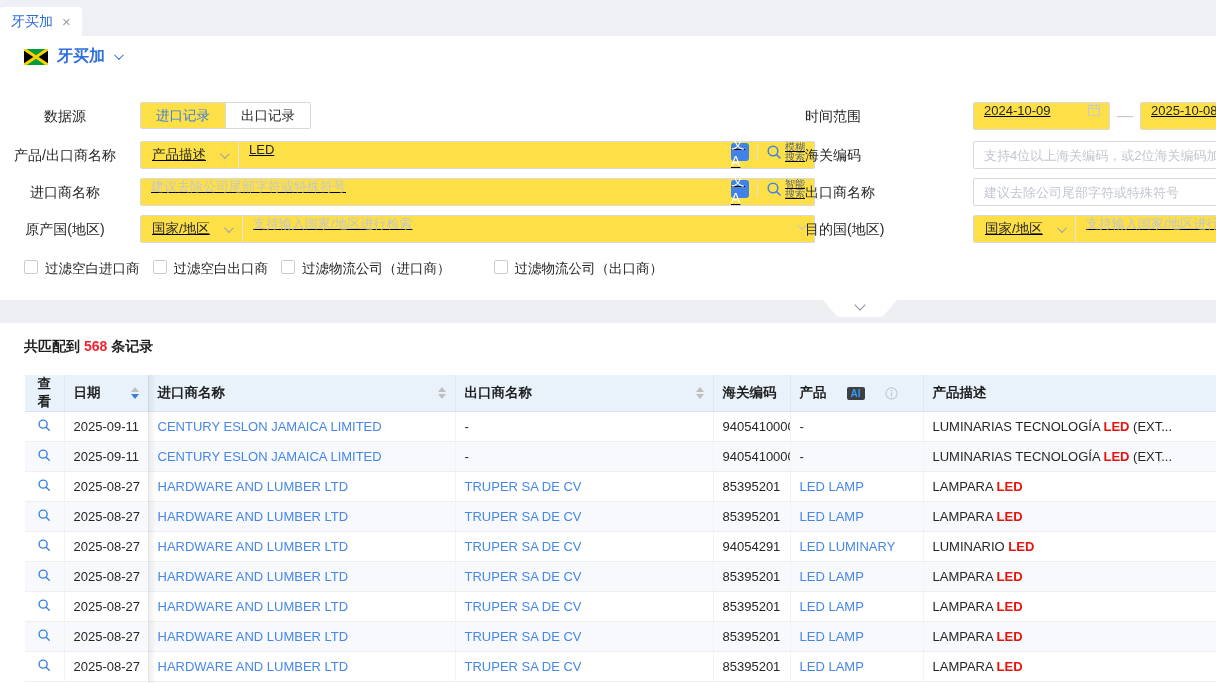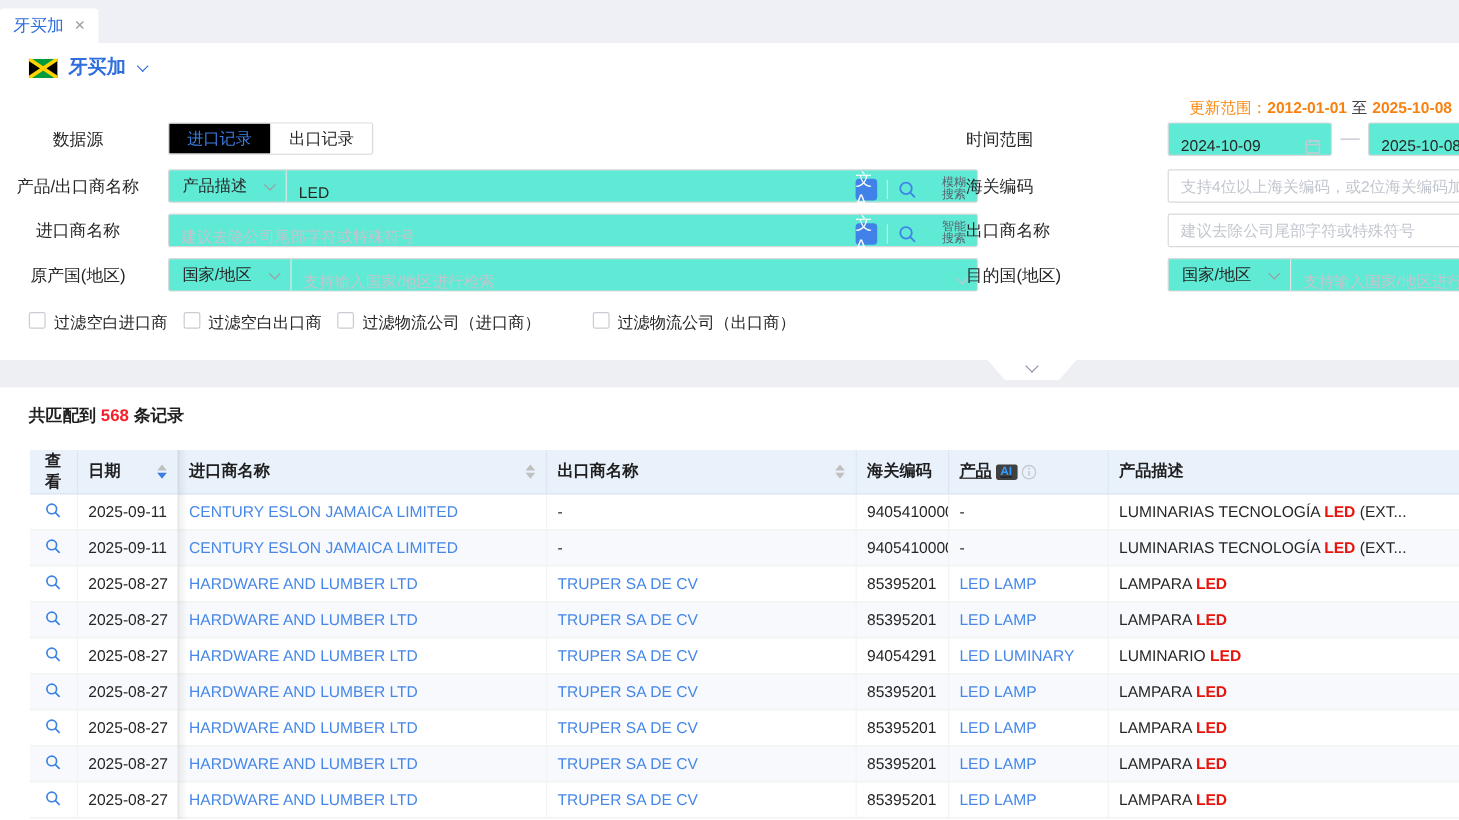--- a/index.html
+++ b/index.html
@@ -30,34 +30,34 @@
   .llabel{position:absolute; left:0; width:130px; text-align:center; font-size:14px;
     color:var(--label); line-height:28px; white-space:nowrap;}
   .lfield{position:absolute; left:140px; width:675px;}
   .rlabel{position:absolute; left:805px; width:118px; font-size:14px;
     color:var(--label); line-height:28px; white-space:nowrap;}
   .rfield{position:absolute; left:973px; display:flex; align-items:center; gap:7px;}
   .seg{display:inline-flex; height:27px; border:1px solid var(--border); border-radius:2px;
     overflow:hidden; background:#fff;}
   .seg .opt{display:flex; align-items:center; padding:0 15px; font-size:13.5px;
     color:#262626; cursor:pointer; background:#fff;}
-  .seg .opt.active{background:#000000; color:var(--accent);}
+  .seg .opt.active{background:#fde047; color:var(--accent);}
   .seg .opt + .opt{border-left:1px solid var(--border);}
-  .box{display:flex; align-items:flex-end; height:28px; border:1px solid var(--border);
-    border-radius:2px; background:#5eead4;}
+  .box{display:flex; align-items:flex-start; height:28px; border:1px solid var(--border);
+    border-radius:2px; background:#fde047;text-decoration:underline;}
   .box input{flex:1; min-width:0; border:none; outline:none; font-size:13px; color:#262626;
     padding:0 10px; background:transparent; font-family:inherit;}
   .box input::placeholder{color:var(--ph);}
   .sel{display:flex; align-items:center; gap:14px; padding:0 11px; height:100%;
     border-right:1px solid #e4e4e4; font-size:13.5px; color:#262626; cursor:pointer; white-space:nowrap;}
   .suffix{display:flex; align-items:center; gap:8px; padding-right:9px;}
   .trans{width:18px; height:18px; border-radius:3px; background:#4082e8; color:#fff;
     font-size:14px; display:flex; align-items:center; justify-content:center; cursor:pointer;}
   .vsep{width:1px; height:16px; background:#e0e0e0;}
-  .srch{display:flex; align-items:center; gap:21px; cursor:pointer;}
+  .srch{display:flex; align-items:center; gap:3px; cursor:pointer;}
   .twoline{font-size:10px; line-height:10px; color:#5a6472;}
   .twoline span{display:block;}
   .tail-chev{margin-right:10px;}
   .tail-chev .chev{border-color:#c3c7cf;}
   .plain{height:28px; border:1px solid var(--border); border-radius:2px; padding:0 10px;
     font-size:13px; color:#262626; outline:none; font-family:inherit;}
   .plain::placeholder{color:var(--ph);}
   .checks{position:absolute; top:224px; left:24px; display:flex; gap:13px; align-items:center;}
   .check{display:flex; gap:7px; font-size:13.5px; color:#262626; cursor:pointer;}
   .check:last-child{margin-left:30px;}
@@ -71,21 +71,21 @@
   
   .results{position:relative; height:340px; background:#fff;}
   .summary{position:absolute; top:15px; left:24px; font-size:14px; font-weight:700; color:#1f1f1f;}
   .summary .cnt{color:var(--count-red); margin:0 4px;}
   .table-wrap{position:absolute; left:25px; top:52px; width:1191px; height:308px; overflow:hidden;}
   table{border-collapse:collapse; table-layout:fixed; width:1250px; background:#fff;}
   th{height:35px; background:var(--header-bg); font-size:13.5px; font-weight:700; color:#1f1f1f;
     text-align:left; padding:0 9px; border-right:1px solid #dde6f2; border-bottom:1px solid #dce4ef;}
   th:last-child{border-right:none;}
   th .hwrap{display:flex; align-items:center; justify-content:space-between;}
-  th .hgroup{display:flex; align-items:center; gap:3px;text-decoration:underline;}
+  th .hgroup{display:flex; align-items:center; gap:20px;}
   td{height:30px; font-size:13px; color:#262626; padding:0 9px;
     border-bottom:1px solid #efefef; border-right:1px solid #f2f3f5; white-space:nowrap; overflow:hidden;}
   td:last-child{border-right:none;}
   tr.striped td{background:var(--stripe);}
   td.c-view{text-align:center;}
   a.tlink{color:var(--link); text-decoration:none; cursor:pointer;}
   .hl{color:var(--red); font-weight:700;}
   .sort{display:flex; flex-direction:column; gap:2px; cursor:pointer;}
   .car-up{width:0; height:0; border-left:4px solid transparent; border-right:4px solid transparent;
     border-bottom:5px solid #bfbfbf;}
@@ -114,23 +114,20 @@
       <polygon points="0,0 24,0 12,8" fill="#009b3a"></polygon>
       <polygon points="0,16 24,16 12,8" fill="#009b3a"></polygon>
       <polygon points="0,0 0,16 12,8" fill="#000"></polygon>
       <polygon points="24,0 24,16 12,8" fill="#000"></polygon>
       <path d="M0,0 L24,16 M24,0 L0,16" stroke="#fed100" stroke-width="3" fill="none"></path>
     </svg>
     <span class="cname">牙买加</span>
     <span class="chev blue"></span>
   </div>
 
-  <div class="update">
-    <span>更新范围：</span><b>2012-01-01</b><span class="to">至</span><b>2025-10-08</b>
-  </div>
 
   <div class="frow" style="top:66px;">
     <div class="llabel">数据源</div>
     <div class="lfield">
       <div class="seg">
         <div class="opt active">进口记录</div>
         <div class="opt">出口记录</div>
       </div>
     </div>
     <div class="rlabel">时间范围</div>

